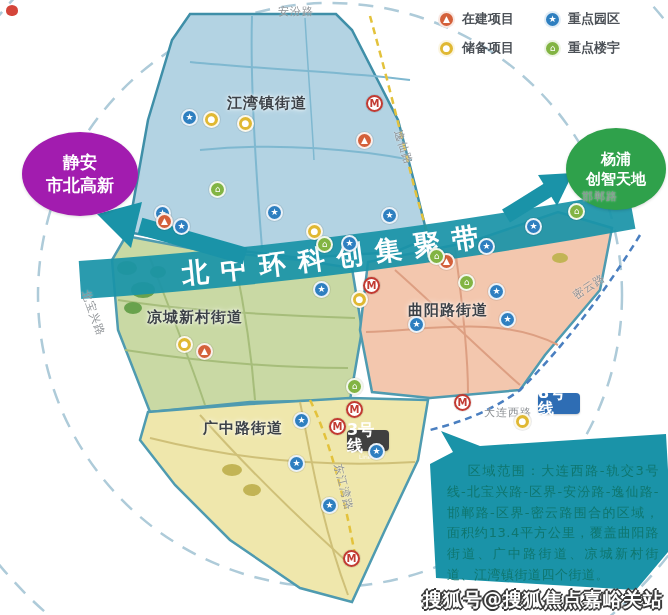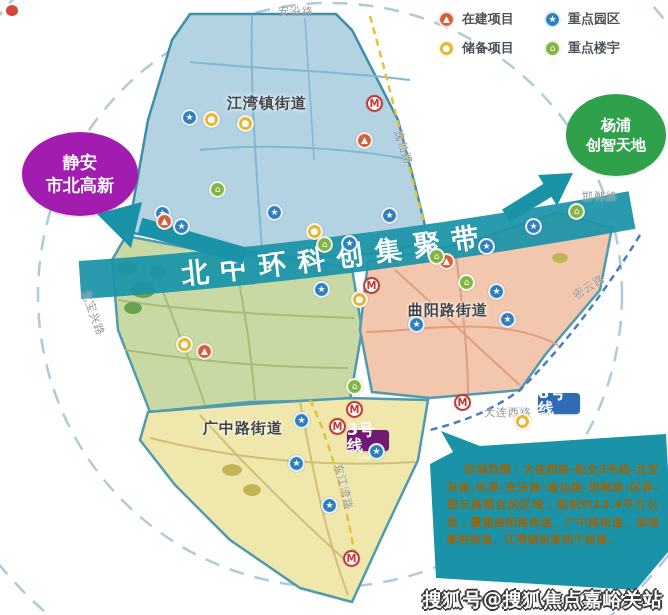--- a/index.html
+++ b/index.html
@@ -12,21 +12,21 @@
     letter-spacing:1px;text-shadow:0 0 3px rgba(255,255,255,.9),0 0 6px rgba(255,255,255,.8);white-space:nowrap;}
   .road-label{position:absolute;font-size:11px;color:#8b8f93;letter-spacing:1px;white-space:nowrap;
     text-shadow:0 0 2px rgba(255,255,255,.8);}
   .rot{transform-origin:left top;}
 
   
   .bubble{position:absolute;border-radius:50%;display:flex;align-items:center;justify-content:center;
     color:#fff;font-weight:bold;text-align:center;white-space:pre-line;line-height:1.35;
     box-shadow:0 1px 3px rgba(0,0,0,.15);}
   #left-bubble{left:22px;top:132px;width:116px;height:84px;background:#a21caf;font-size:17px;}
-  #right-bubble{left:566px;top:94px;width:100px;height:82px;background:#2fa14b;font-size:15px;}
+  #right-bubble{left:566px;top:128px;width:100px;height:82px;background:#2fa14b;font-size:15px;}
 
   
   #legend{position:absolute;left:438px;top:10px;display:grid;grid-template-columns:102px 102px;
     grid-row-gap:11px;grid-column-gap:4px;}
   .legend-item{display:flex;align-items:center;gap:7px;}
   .legend-item .txt{font-size:13px;font-weight:bold;color:#4c5157;}
   .legend-dot{width:17px;height:17px;border-radius:50%;display:flex;align-items:center;justify-content:center;
     color:#fff;font-size:9px;border:2px solid rgba(255,255,255,.85);box-sizing:border-box;}
 
   
@@ -34,25 +34,25 @@
     display:flex;align-items:center;justify-content:center;color:#fff;font-size:9px;line-height:1;
     border:2px solid rgba(255,255,255,.9);box-sizing:border-box;box-shadow:0 0 0 1px rgba(0,0,0,.08);}
   .map-icon.metro{background:#fff;color:#c23a32;border:2px solid #c23a32;font-weight:bold;font-size:10px;}
 
   
   .line-badge{position:absolute;display:flex;flex-direction:column;align-items:center;justify-content:center;
     width:42px;height:21px;border-radius:4px;color:#fff;line-height:1;box-shadow:0 1px 2px rgba(0,0,0,.2);}
   .line-badge .big{font-size:16px;font-weight:bold;}
   .line-badge .sub{font-size:6px;opacity:.9;}
   #line8-badge{left:538px;top:393px;background:#2e6db4;}
-  #line3-badge{left:347px;top:430px;background:#701a75;}
-
-  
-  #info-text{position:absolute;left:447px;top:461px;width:212px;font-size:11px;color:#a16207;
-    line-height:1.6;text-align:justify;text-indent:1.6em;font-weight:bold;letter-spacing:.5px;}
+  #line3-badge{left:347px;top:430px;background:#404040;}
+
+  
+  #info-text{position:absolute;left:447px;top:461px;width:212px;font-size:13px;color:#0f766e;
+    line-height:1.6;text-align:justify;text-indent:1.6em;font-weight:normal;letter-spacing:.5px;}
 
   
   #watermark{position:absolute;right:5px;bottom:2px;font-size:19px;font-weight:bold;color:#fff;
     letter-spacing:1px;
     text-shadow:-2px 0 0 #3a3a3a,2px 0 0 #3a3a3a,0 -2px 0 #3a3a3a,0 2px 0 #3a3a3a,1px 1px 0 #3a3a3a,-1px -1px 0 #3a3a3a;padding-left:16px;}
 
   .red-mark{position:absolute;left:6px;top:5px;width:12px;height:11px;background:#d4453a;
     border-radius:50% 50% 45% 45%;}
 </style>
 </head>
@@ -141,20 +141,21 @@
         <span class="txt">重点楼宇</span>
       </div>
     </div>
 
   <div class="bubble" id="left-bubble">静安
 市北高新</div>
   <div class="bubble" id="right-bubble">杨浦
 创智天地</div>
 
   <div class="district-label" style="left:227px;top:94px;text-align:center;">江湾镇街道</div>
+  <div class="district-label" style="left:147px;top:308px;">凉城新村街道</div>
   <div class="district-label" style="left:408px;top:301px;font-family:Liberation Serif, serif;">曲阳路街道</div>
   <div class="district-label" style="left:203px;top:419px;">广中路街道</div>
 
   <div class="road-label" style="left:278px;top:4px;text-align:center;">安汾路</div>
   <div class="road-label rot" style="left:405px;top:128px;transform:rotate(72deg);">逸仙路</div>
   <div class="road-label" style="left:582px;top:189px;">邯郸路</div>
   <div class="road-label rot" style="left:570px;top:290px;transform:rotate(-33deg);">密云路</div>
   <div class="road-label rot" style="left:92px;top:288px;transform:rotate(70deg);">北宝兴路</div>
   <div class="road-label" style="left:484px;top:405px;">大连西路</div>
   <div class="road-label rot" style="left:345px;top:462px;transform:rotate(76deg);">东江湾路</div>

